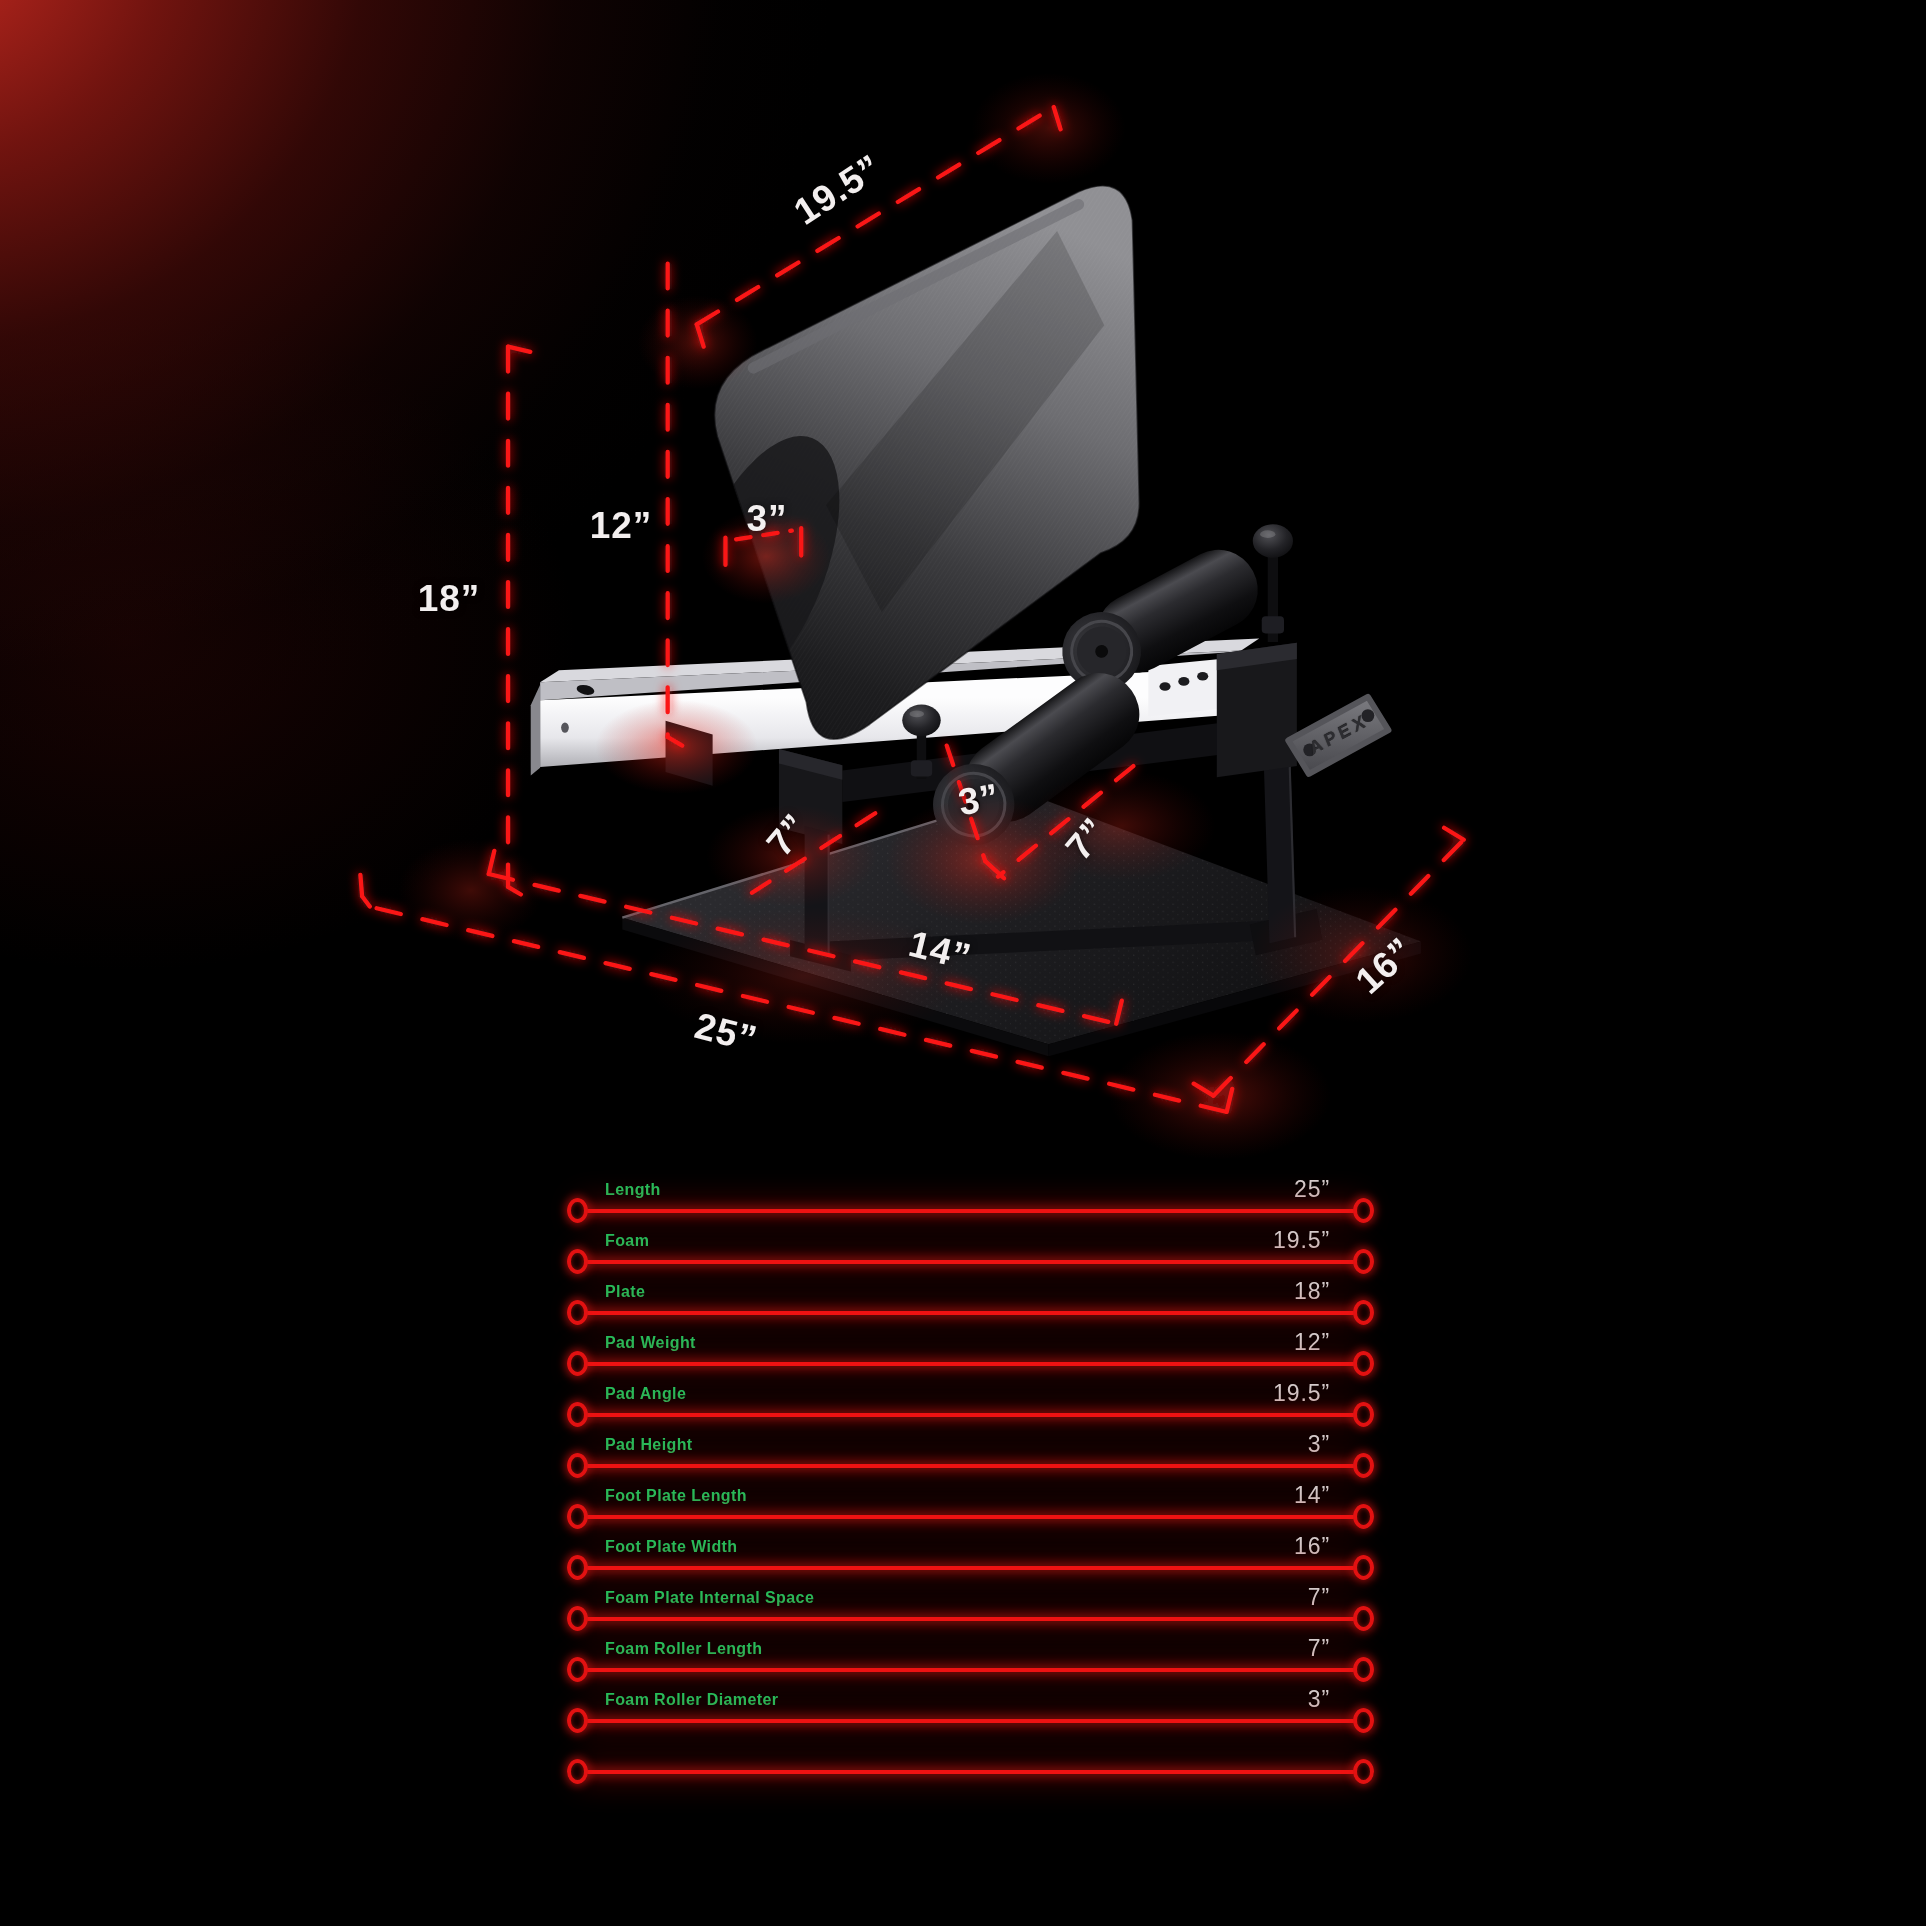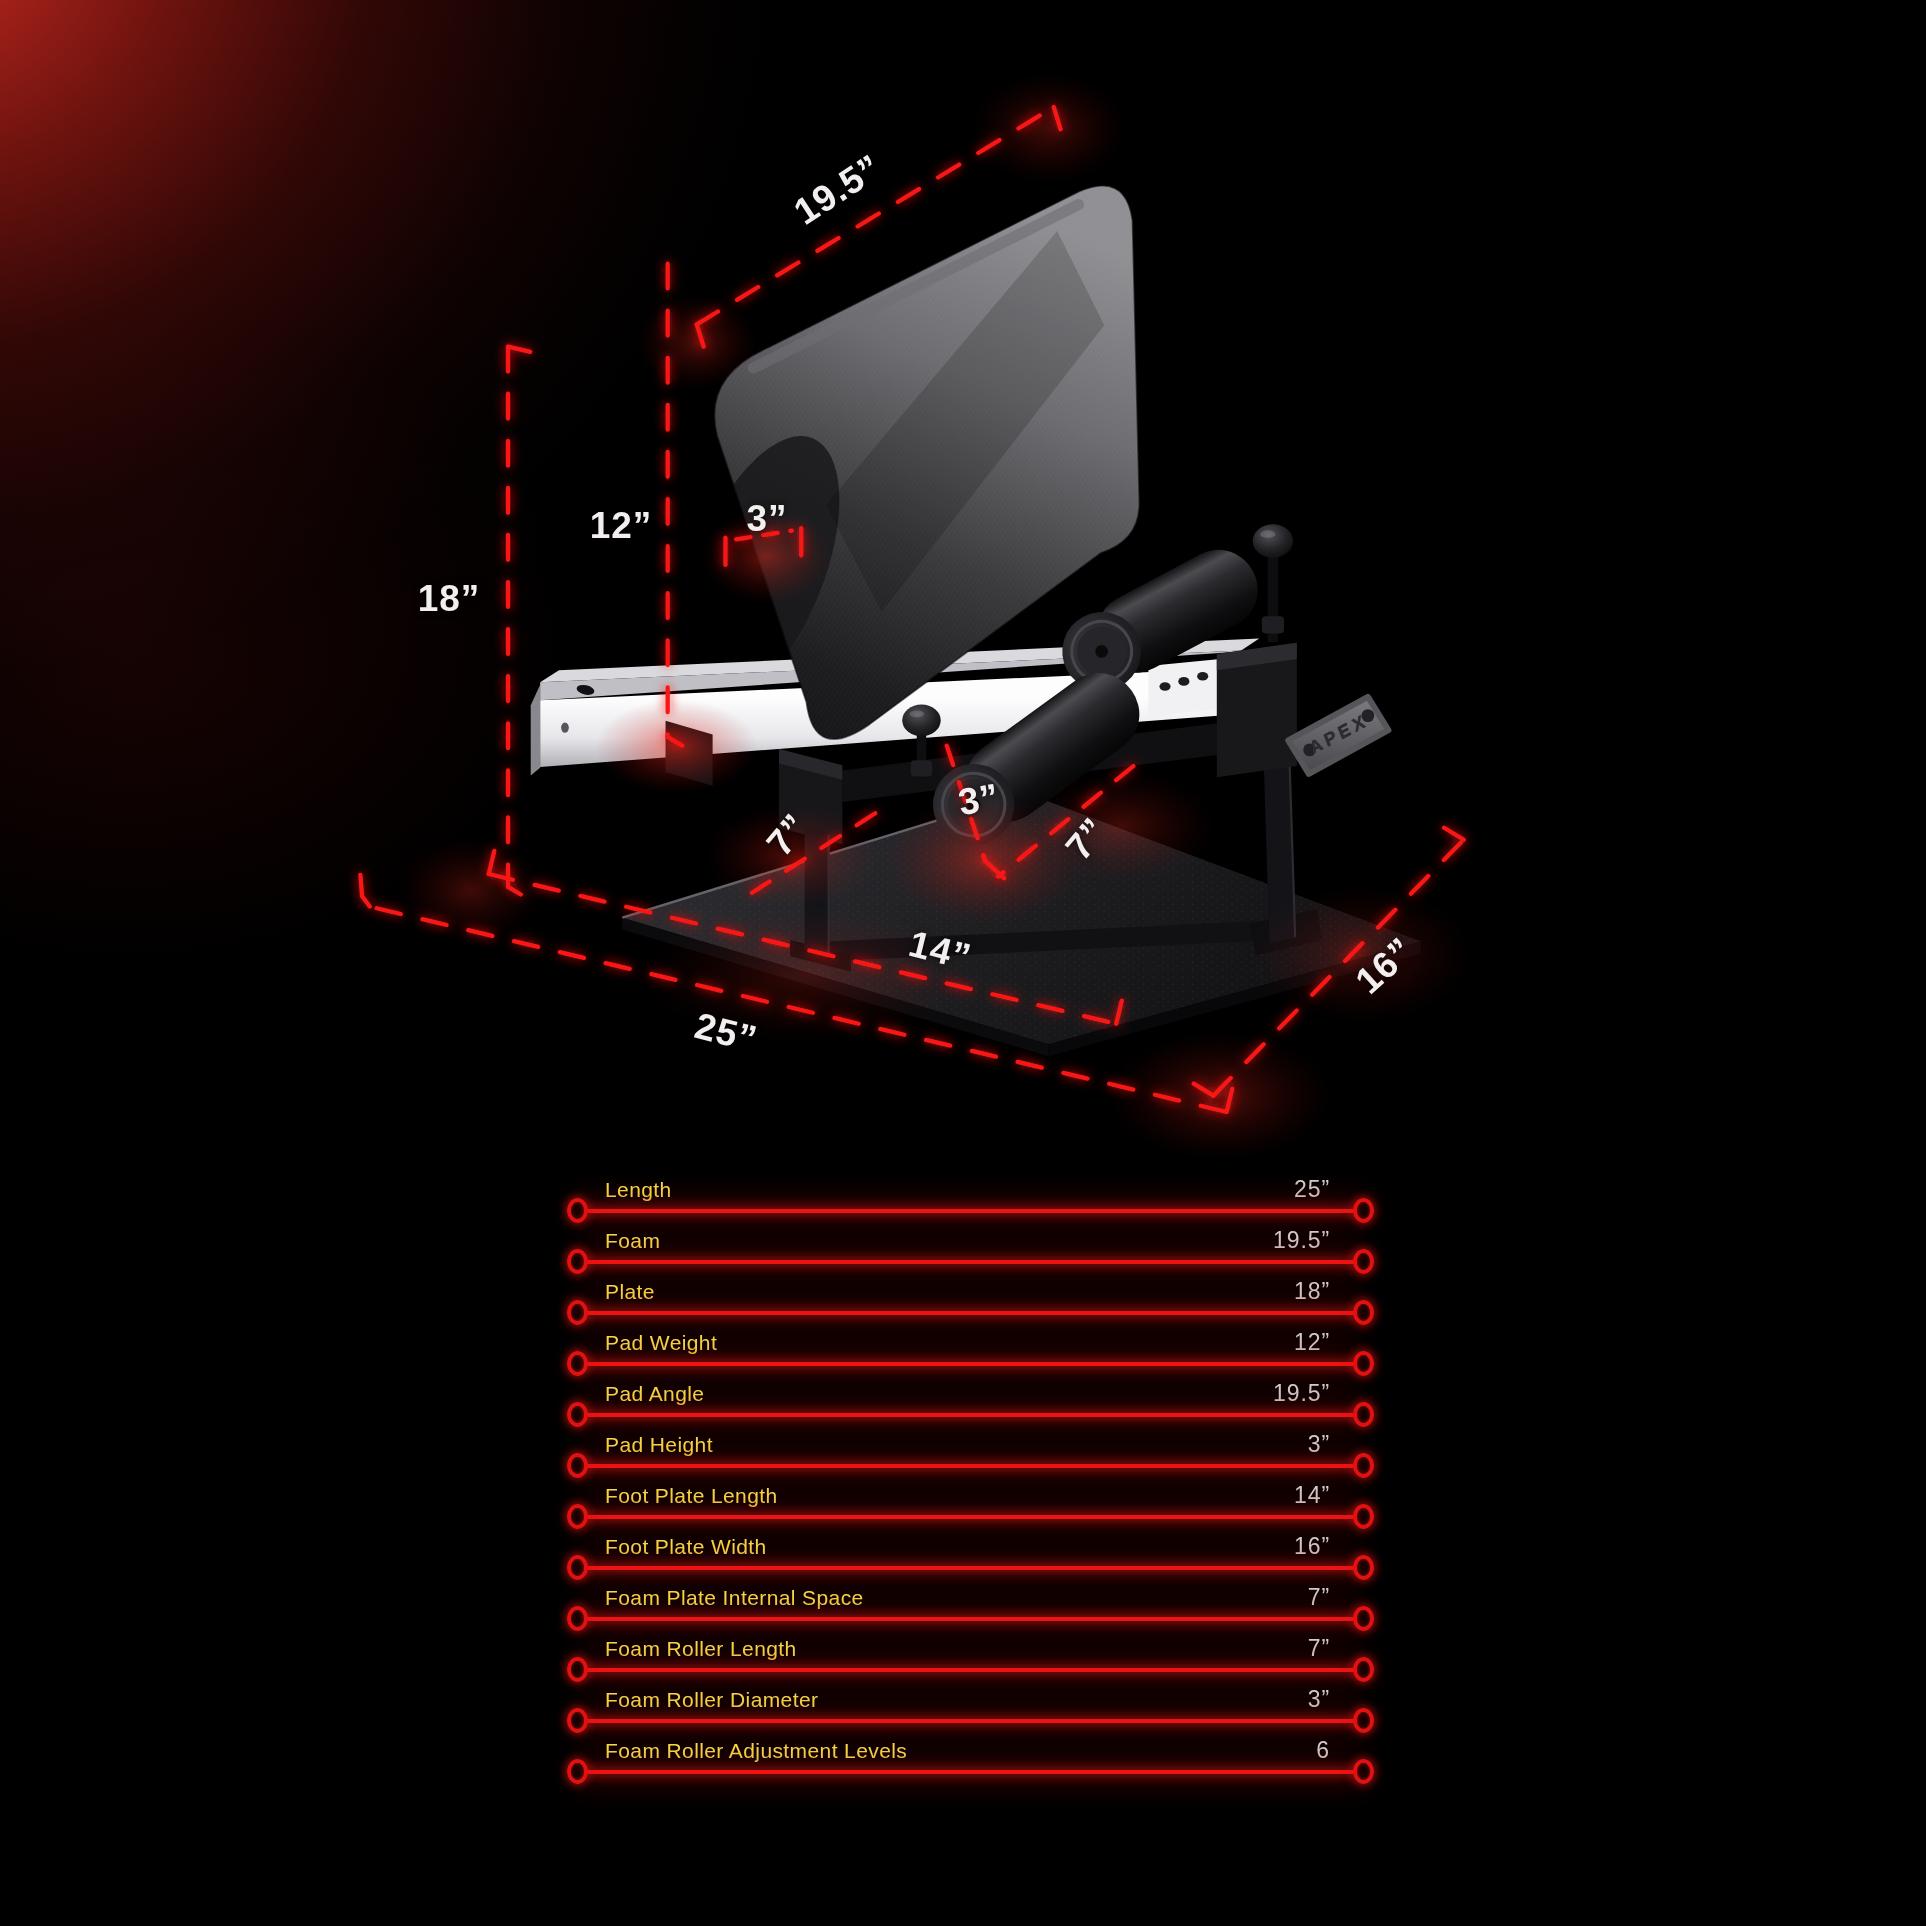--- a/index.html
+++ b/index.html
@@ -35,21 +35,21 @@
   }
 
   
   .spec-table{position:absolute;left:566px;top:1164px;width:809px;}
   .spec-row{position:relative;height:51px;}
   .spec-text{
     position:absolute;left:0;right:0;top:13px;height:25px;
     display:flex;justify-content:space-between;align-items:center;
   }
   .spec-label{
-    padding-left:39px;font-size:21px;font-weight:400;color:#fde047;letter-spacing:0.4px;
+    padding-left:39px;font-size:16px;font-weight:700;color:#22c55e;letter-spacing:0.4px;
   }
   .spec-value{
     padding-right:45px;font-size:23px;font-weight:400;color:#d5d0d0;letter-spacing:0.9px;
   }
   .spec-line{
     position:absolute;left:19.7px;right:19.7px;top:45px;height:3.9px;border-radius:2.1px;
     background:#ee1212;
     box-shadow:0 0 10.3px 2.6px rgba(235,25,20,.55), 0 0 30px 8.6px rgba(170,12,10,.35);
   }
   .spec-row:last-child .spec-line{display:none;}
@@ -404,24 +404,20 @@
         <span class="spec-label">Foam Roller Diameter</span>
         <span class="spec-value">3”</span>
       </div>
       <div class="spec-line">
         <span class="dot dot-l"></span>
         <span class="dot dot-r"></span>
       </div>
     </div>
 
     <div class="spec-row">
-      <div class="spec-text">
-        <span class="spec-label">Foam Roller Adjustment Levels</span>
-        <span class="spec-value">6</span>
-      </div>
       <div class="spec-line">
         <span class="dot dot-l"></span>
         <span class="dot dot-r"></span>
       </div>
     </div>
 
     <div class="spec-row">
       <div class="spec-line">
         <span class="dot dot-l"></span>
         <span class="dot dot-r"></span>

